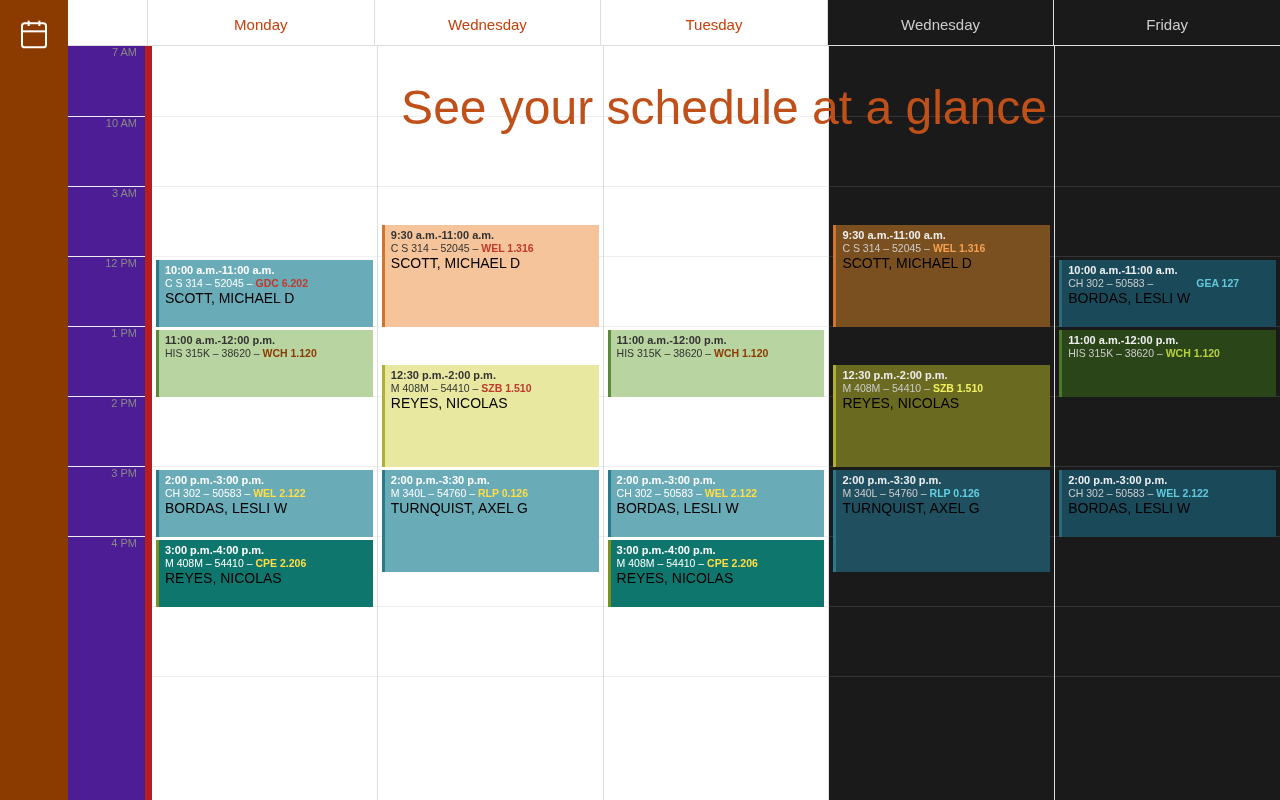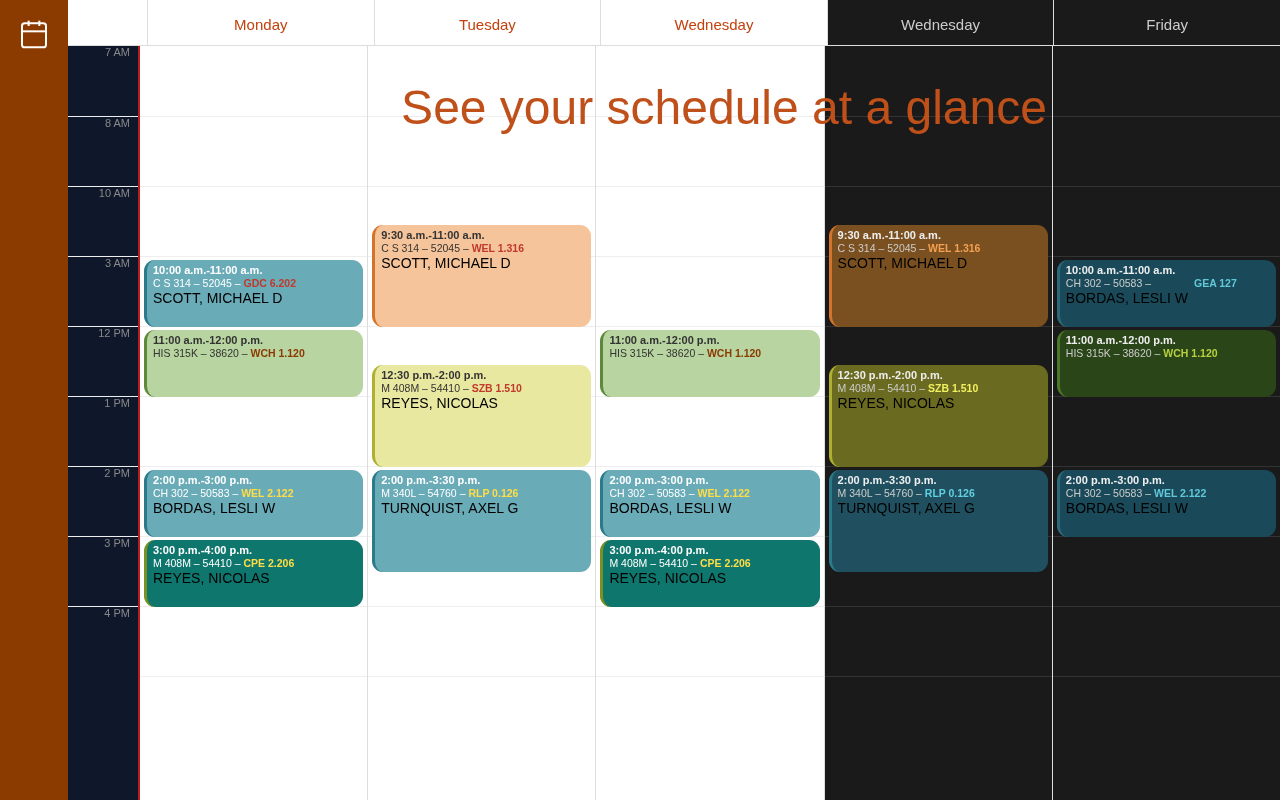--- a/index.html
+++ b/index.html
@@ -55,25 +55,25 @@
 
     
     #body-area {
       flex: 1;
       display: flex;
       overflow-y: auto;
       position: relative;
     }
 
     .time-gutter {
-      width: 72px;
+      width: 84px;
       flex-shrink: 0;
-      border-right: 2px solid #b91c1c;
-      position: relative;
-      background: #0f172a;
+      border-right: 7px solid #b91c1c;
+      position: relative;
+      background: #4c1d95;
       z-index: 2;
     }
 
     .time-label {
       height: 70px;
       display: flex;
       align-items: flex-start;
       padding-top: 0px;
       padding-right: 8px;
       justify-content: flex-end;
@@ -107,21 +107,21 @@
 
     .day-column.dark .hour-line {
       border-top: 1px solid #333;
     }
 
     
     .event {
       position: absolute;
       left: 4px;
       right: 4px;
-      border-radius: 11px;
+      border-radius: 0;
       padding: 4px 6px;
       font-size: 11px;
       overflow: hidden;
       z-index: 3;
     }
 
     .event-time {
       font-weight: 600;
       font-size: 11px;
     }
@@ -249,34 +249,31 @@
     </defs>
 
     <rect x="0" y="0" width="1280" height="800" fill="#1a1a1a" clip-path="url(#dark-clip)" opacity="1"></rect>
 
     <polygon points="650,0 690,0 570,800 530,800" fill="white" opacity="0.9"></polygon>
   </svg>
 
   <div id="header-row">
     <div class="time-gutter-header"></div>
     <div class="day-header">Monday</div>
+    <div class="day-header">Wednesday</div>
     <div class="day-header">Tuesday</div>
-    <div class="day-header">Wednesday</div>
     <div class="day-header dark">Wednesday</div>
     <div class="day-header dark" style="border-right:none;">Friday</div>
   </div>
 
   <div id="body-area">
 
     <div class="time-gutter">
       <div class="time-label" style="border-top:none;margin-top:0;height:70px;">
           <span>7 AM</span>
-        </div>
-      <div class="time-label">
-          <span>8 AM</span>
         </div>
       <div class="time-label">
           <span>10 AM</span>
         </div>
       <div class="time-label">
           <span>3 AM</span>
         </div>
       <div class="time-label">
           <span>12 PM</span>
         </div>

